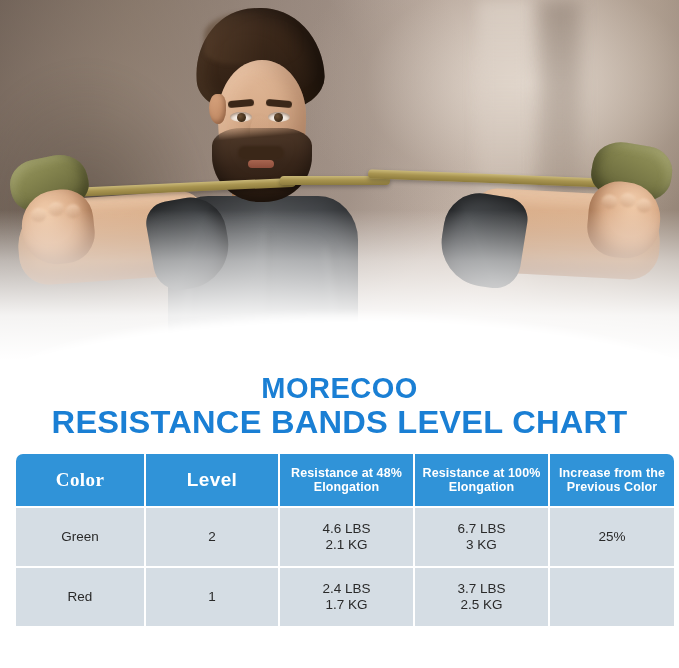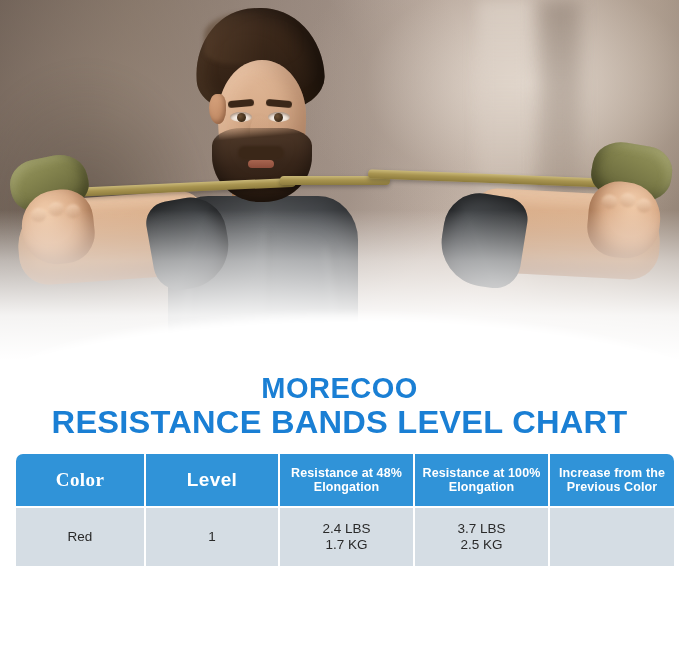--- a/index.html
+++ b/index.html
@@ -426,20 +426,33 @@
           <span>100% Elongation</span>
         </th>
         <th class="small">
           <span>Increase from</span>
           <span>the Previous Color</span>
         </th>
       </tr>
     </thead>
     <tbody>
       <tr>
+        <td>Green</td>
+        <td>2</td>
+        <td class="cell-2line">
+          <span>4.6 LBS</span>
+          <span>2.1 KG</span>
+        </td>
+        <td class="cell-2line">
+          <span>6.7 LBS</span>
+          <span>3 KG</span>
+        </td>
+        <td>25%</td>
+      </tr>
+      <tr>
         <td>Red</td>
         <td>1</td>
         <td class="cell-2line">
           <span>2.4 LBS</span>
           <span>1.7 KG</span>
         </td>
         <td class="cell-2line">
           <span>3.7 LBS</span>
           <span>2.5 KG</span>
         </td>

